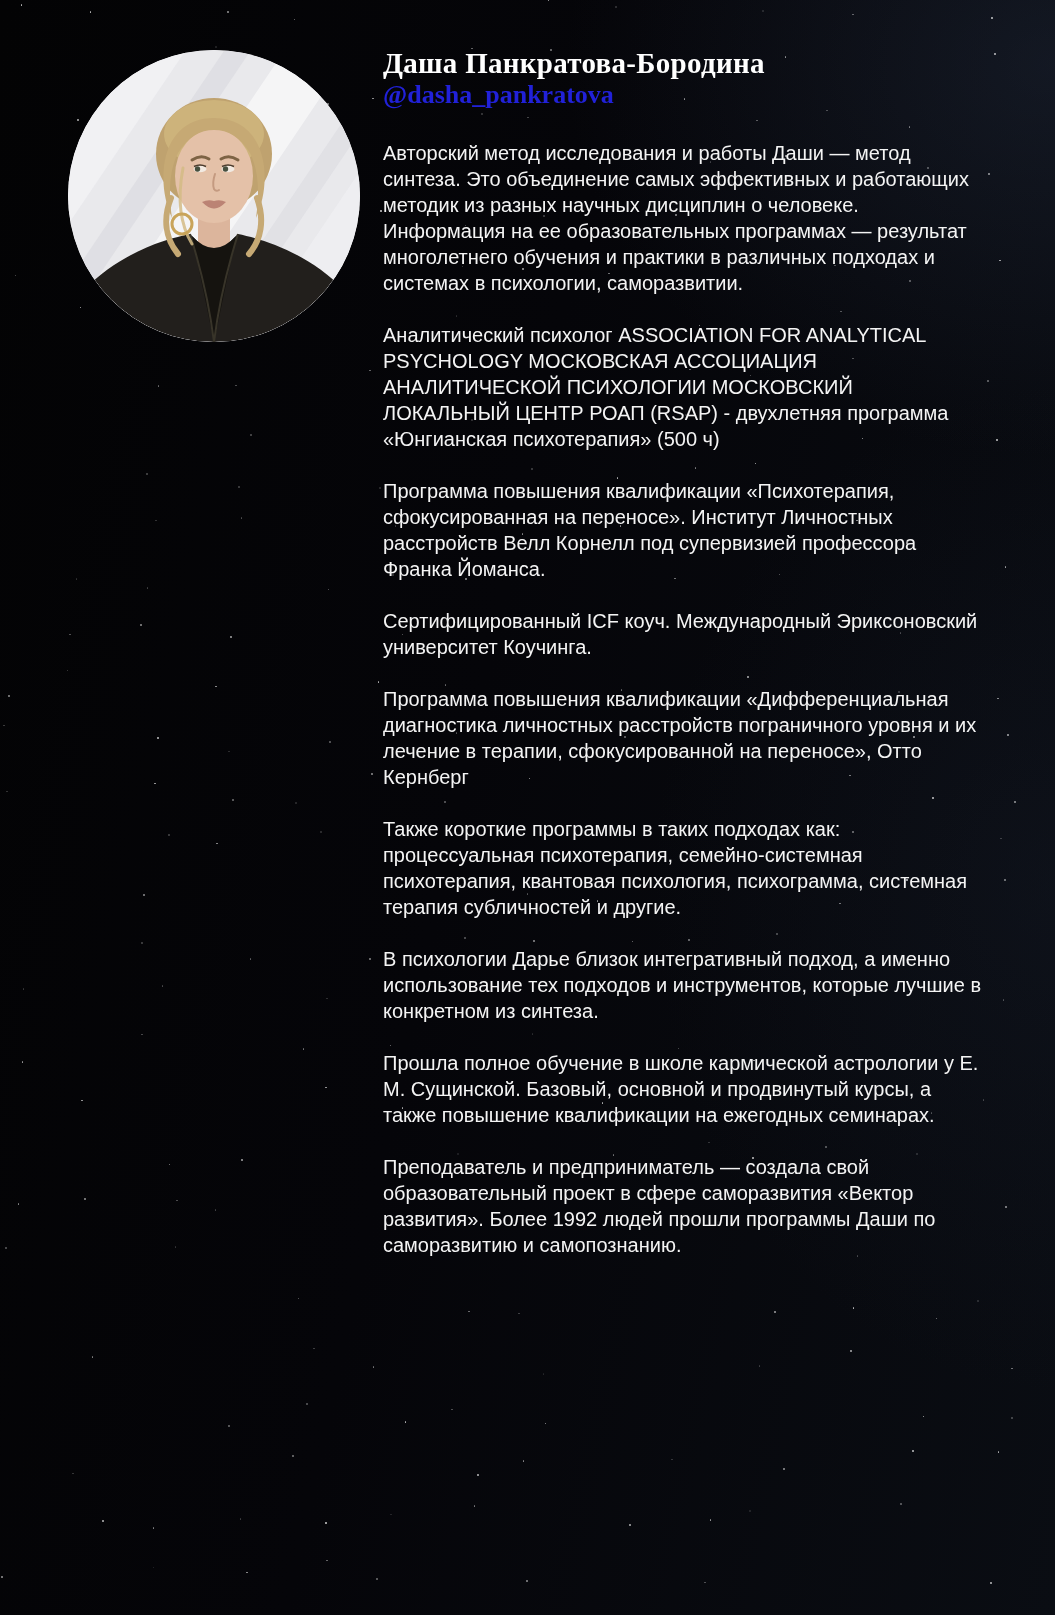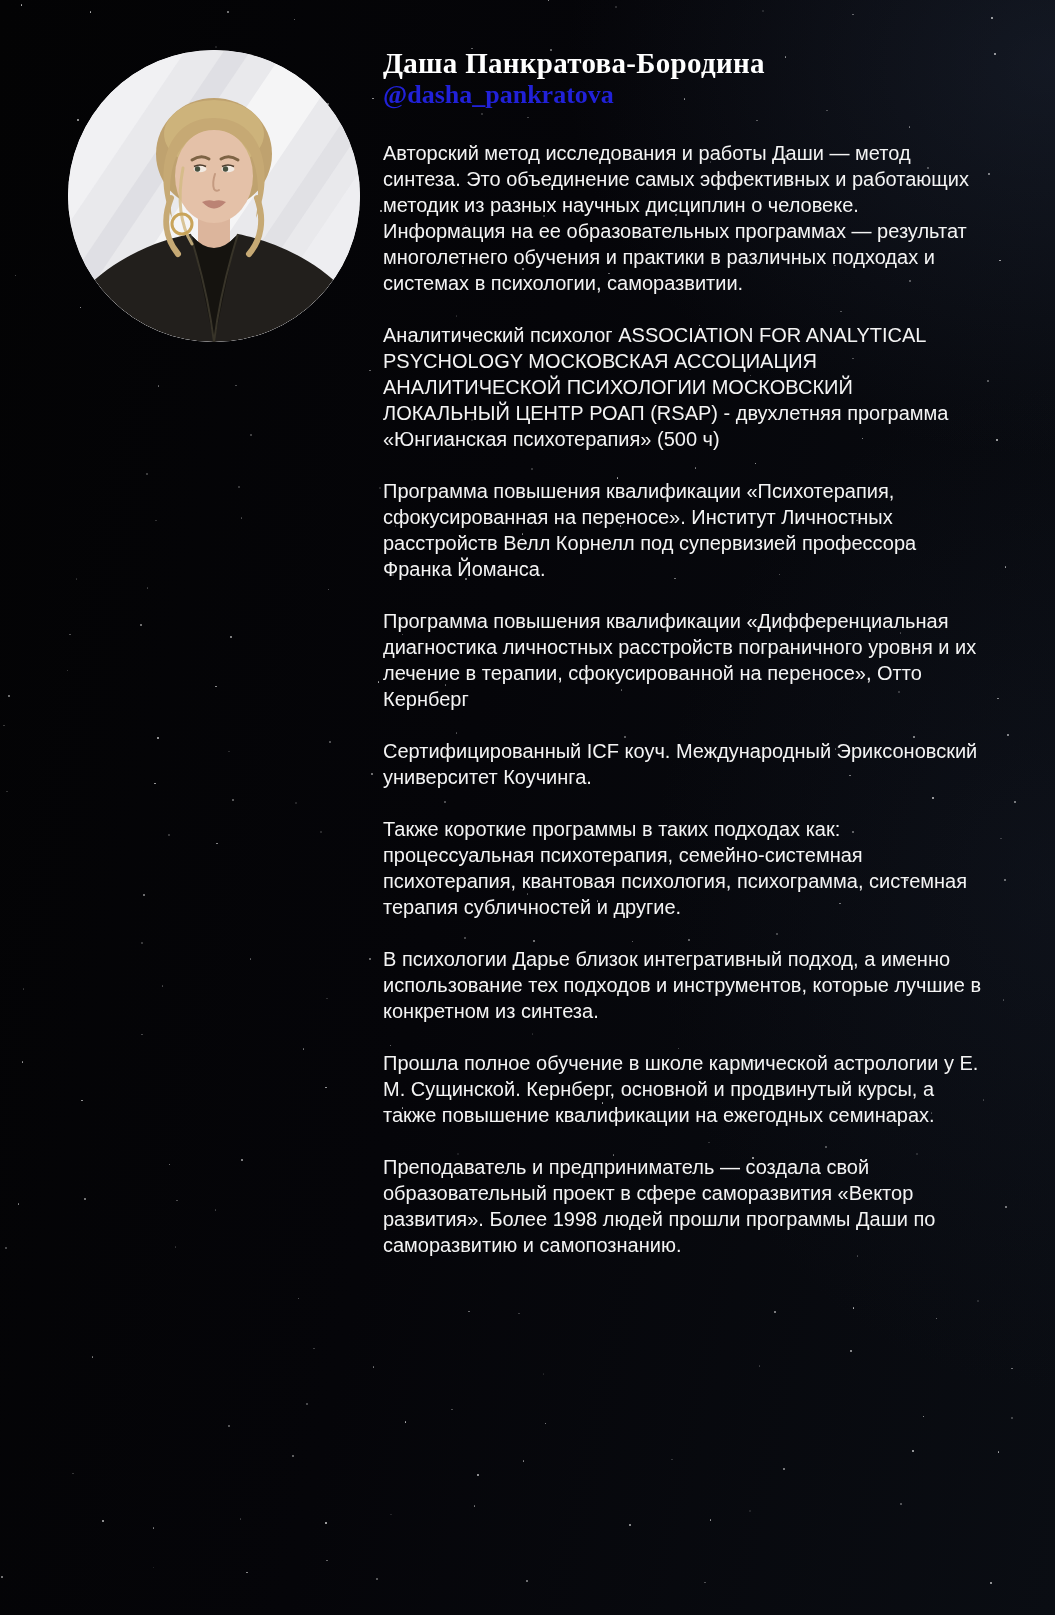--- a/index.html
+++ b/index.html
@@ -357,22 +357,22 @@
     </svg>
   </div>
 
   <div class="content">
     <h1 class="name">Даша Панкратова-Бородина</h1>
     <a class="handle">@dasha_pankratova</a>
     <div class="bio">
       <p>Авторский метод исследования и работы Даши — метод синтеза. Это объединение самых эффективных и работающих методик из разных научных дисциплин о человеке. Информация на ее образовательных программах — результат многолетнего обучения и практики в различных подходах и системах в психологии, саморазвитии.</p>
       <p>Аналитический психолог ASSOCIATION FOR ANALYTICAL PSYCHOLOGY МОСКОВСКАЯ АССОЦИАЦИЯ АНАЛИТИЧЕСКОЙ ПСИХОЛОГИИ МОСКОВСКИЙ ЛОКАЛЬНЫЙ ЦЕНТР РОАП (RSAP) - двухлетняя программа «Юнгианская психотерапия» (500 ч)</p>
       <p>Программа повышения квалификации «Психотерапия, сфокусированная на переносе». Институт Личностных расстройств Велл Корнелл под супервизией профессора Франка Йоманса.</p>
+      <p>Сертифицированный ICF коуч. Международный Эриксоновский университет Коучинга.</p>
       <p>Программа повышения квалификации «Дифференциальная диагностика личностных расстройств пограничного уровня и их лечение в терапии, сфокусированной на переносе», Отто Кернберг</p>
-      <p>Сертифицированный ICF коуч. Международный Эриксоновский университет Коучинга.</p>
       <p>Также короткие программы в таких подходах как: процессуальная психотерапия, семейно-системная психотерапия, квантовая психология, психограмма, системная терапия субличностей и другие.</p>
       <p>В психологии Дарье близок интегративный подход, а именно использование тех подходов и инструментов, которые лучшие в конкретном из синтеза.</p>
-      <p>Прошла полное обучение в школе кармической астрологии у Е. М. Сущинской. Кернберг, основной и продвинутый курсы, а также повышение квалификации на ежегодных семинарах.</p>
-      <p>Преподаватель и предприниматель — создала свой образовательный проект в сфере саморазвития «Вектор развития». Более 1998 людей прошли программы Даши по саморазвитию и самопознанию.</p>
+      <p>Прошла полное обучение в школе кармической астрологии у Е. М. Сущинской. Базовый, основной и продвинутый курсы, а также повышение квалификации на ежегодных семинарах.</p>
+      <p>Преподаватель и предприниматель — создала свой образовательный проект в сфере саморазвития «Вектор развития». Более 1992 людей прошли программы Даши по саморазвитию и самопознанию.</p>
     </div>
   </div>
 
 </div>
 
 </body></html>

